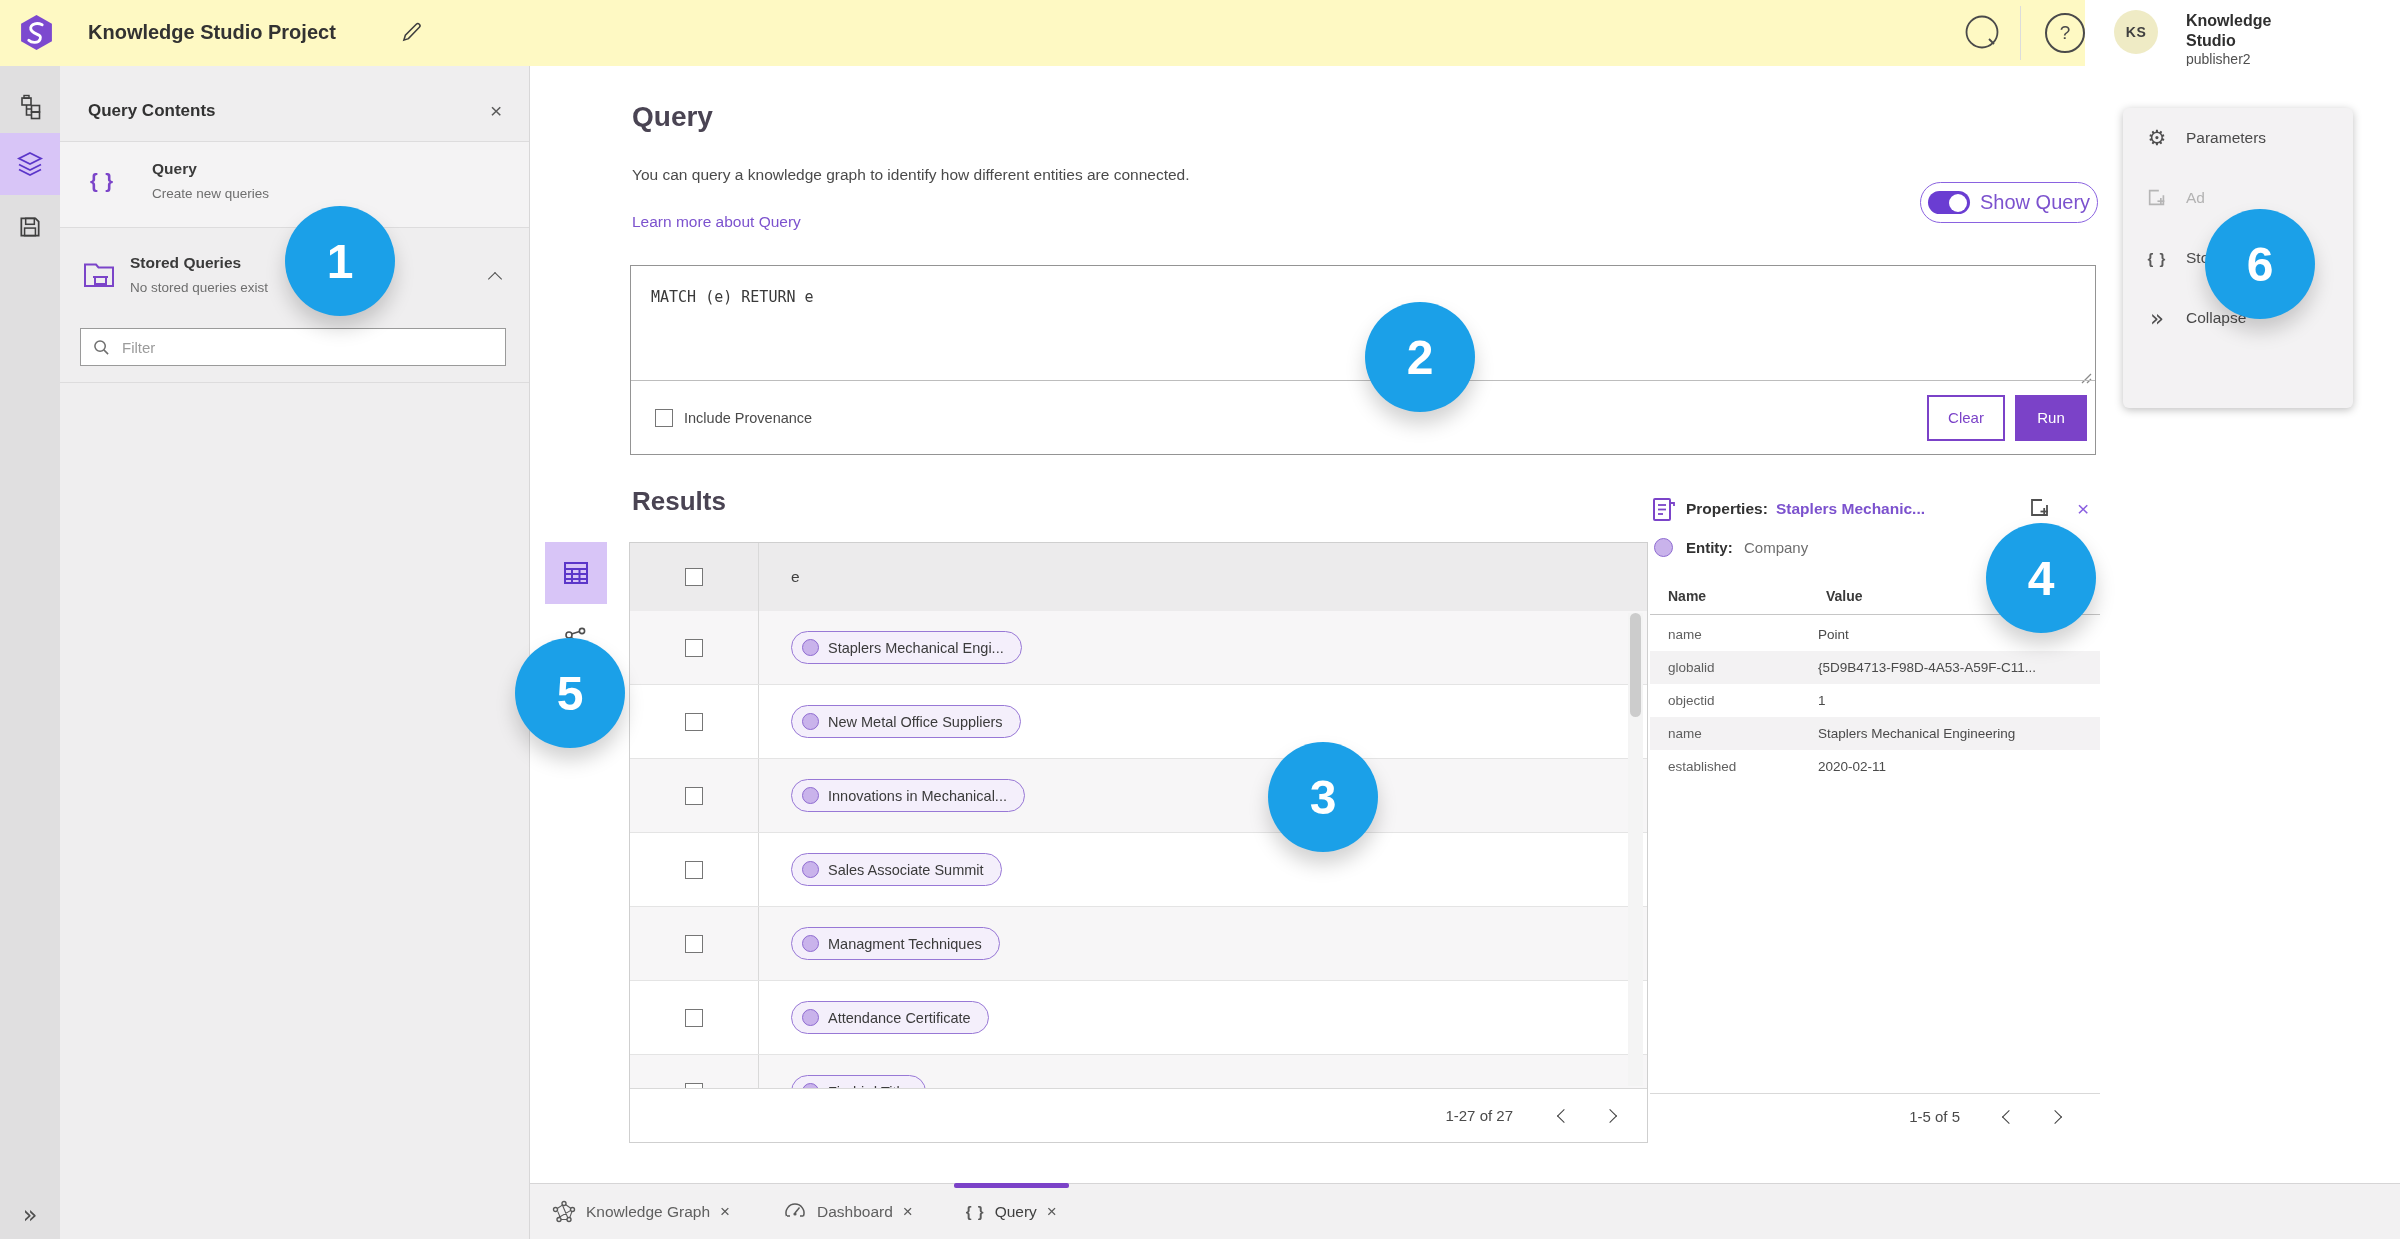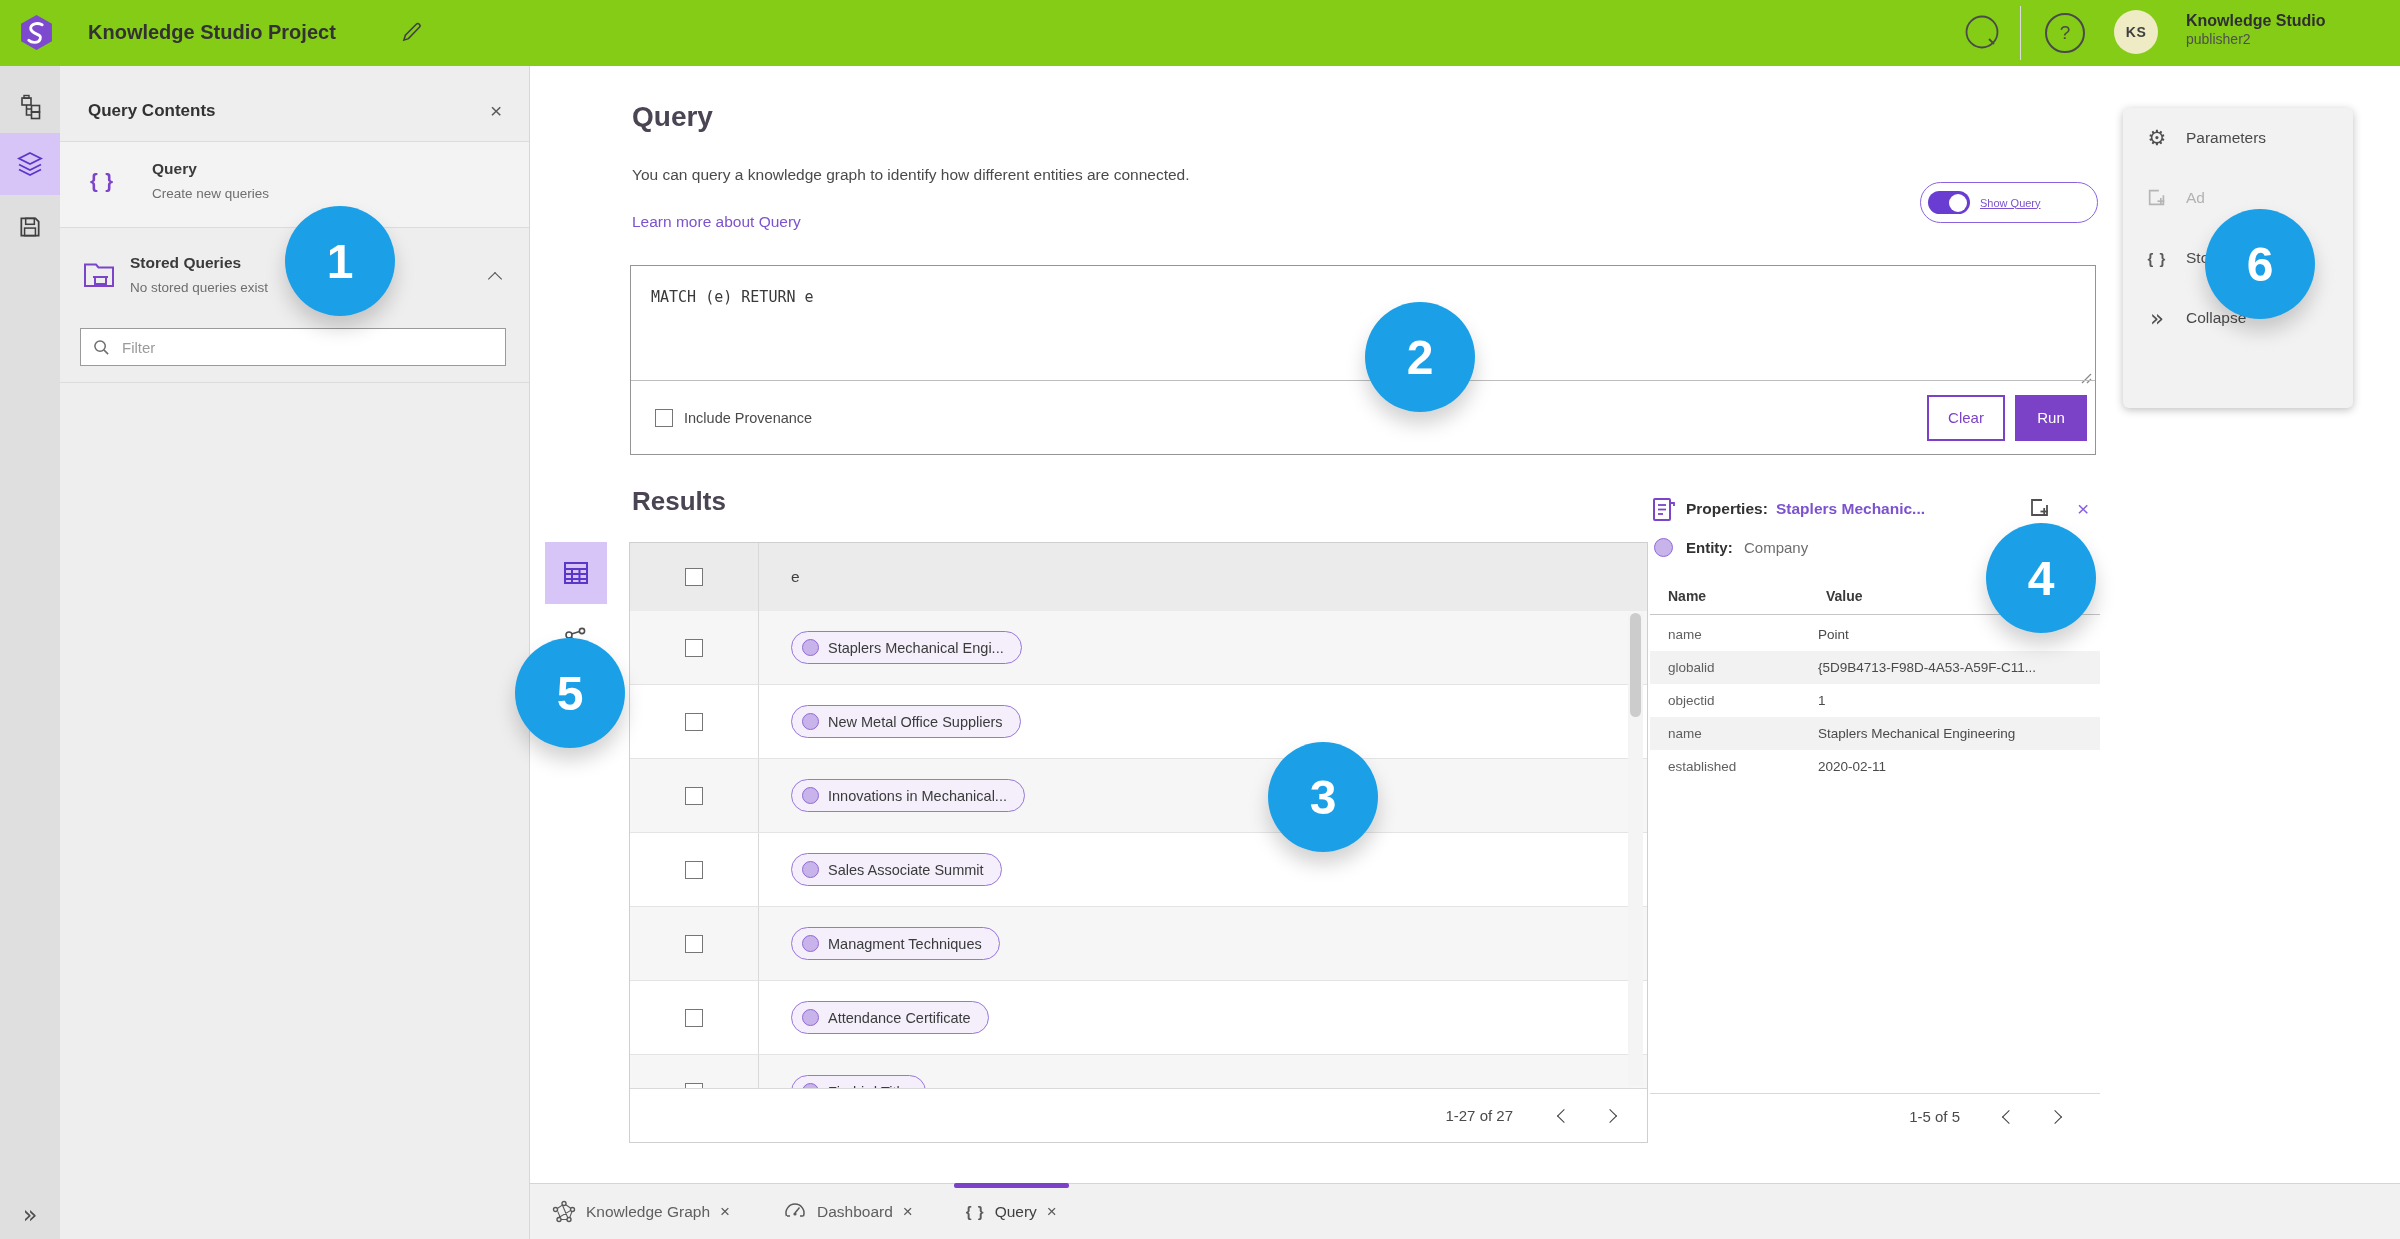--- a/index.html
+++ b/index.html
@@ -1,20 +1,20 @@
 <!DOCTYPE html>
 <html><head>
 <meta charset="utf-8">
 <style>
   html,body{margin:0;padding:0;background:#fff;}
   #app{position:relative;width:2400px;height:1239px;overflow:hidden;
        font-family:"Liberation Sans",sans-serif;color:#4a4a4a;background:#fff;}
   .abs{position:absolute;}
   
-  #topbar{left:0;top:0;width:2400px;height:66px;background:#84cc16;border-bottom:3px solid #3b82f6;}
+  #topbar{left:0;top:0;width:2085px;height:66px;background:#fef9c3;border-bottom:3px solid #3b82f6;}
   .tb-title{font-size:20px;font-weight:700;color:#323232;}
   .circ-btn{width:40px;height:40px;border-radius:50%;display:flex;align-items:center;justify-content:center;}
   .help-circ{border:2px solid #4a4a4a;color:#4a4a4a;font-size:19px;font-weight:400;box-sizing:border-box;}
   #avatar{width:44px;height:44px;border-radius:50%;background:#efebc5;display:flex;align-items:center;justify-content:center;
           font-size:14px;font-weight:700;color:#3f3f3f;letter-spacing:.5px;}
   .user-name{font-size:16px;font-weight:700;color:#2f2f2f;line-height:20px;}
   .user-role{font-size:14px;color:#4f4f4f;line-height:17px;}
   
   #rail{left:0;top:66px;width:60px;height:1173px;background:#e0dfe0;}
   .rail-btn{width:60px;height:62px;display:flex;align-items:center;justify-content:center;}
@@ -34,21 +34,21 @@
   
   #main{left:530px;top:66px;width:1870px;height:1117px;background:#fff;}
   .h1{font-size:28px;font-weight:700;color:#4a4453;}
   .body-txt{font-size:15.5px;color:#4a4a4a;}
   .link{font-size:15.5px;color:#7c52ce;}
   
   #showquery{left:1390px;top:116px;width:178px;height:41px;border:1.5px solid #8a62e0;border-radius:22px;
              display:flex;align-items:center;gap:10px;padding-left:7px;box-sizing:border-box;}
   .toggle{width:42px;height:23px;border-radius:12px;background:#6a3dd2;position:relative;}
   .toggle .knob{position:absolute;right:3px;top:2.5px;width:18px;height:18px;border-radius:50%;background:#fff;}
-  .toggle-label{font-size:11px;color:#7c52ce;text-decoration:underline;}
+  .toggle-label{font-size:20px;color:#7c52ce;}
   
   #editor{left:100px;top:199px;width:1466px;height:190px;border:1px solid #949494;box-sizing:border-box;}
   #editor-text{font-family:"DejaVu Sans Mono",monospace;font-size:15px;color:#3a3a3a;padding:22px 20px;}
   #editor-footer{position:absolute;left:0;right:0;bottom:0;height:74px;border-top:1px solid #bdbdbd;
                  display:flex;align-items:center;padding:0 8px 0 24px;box-sizing:border-box;}
   .cb{display:inline-block;width:18px;height:18px;background:#fff;border:1px solid #767676;box-sizing:border-box;}
   .btn{height:46px;display:flex;align-items:center;justify-content:center;font-size:15px;box-sizing:border-box;}
   #btn-clear{width:78px;border:2px solid #7b42c8;color:#7b42c8;background:#fff;margin-right:10px;}
   #btn-run{width:72px;background:#7b42c8;color:#fff;border:none;}
   .h2{font-size:26px;font-weight:700;color:#4a4453;}

